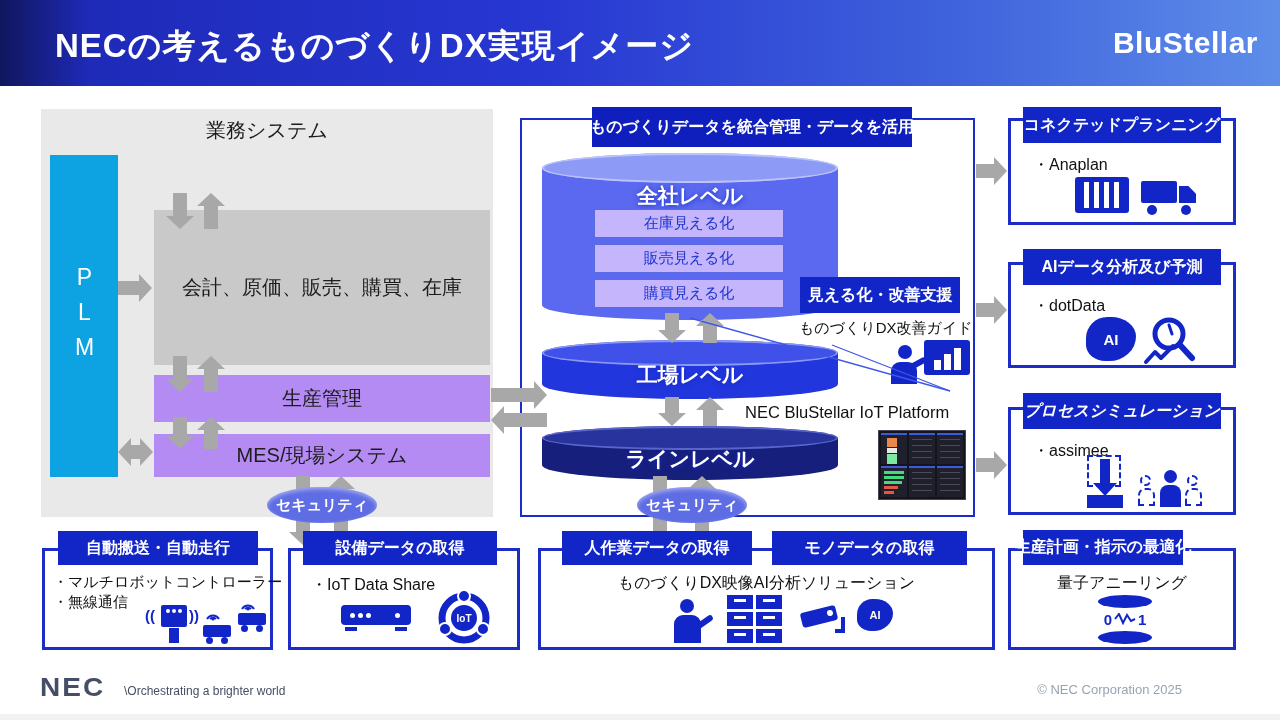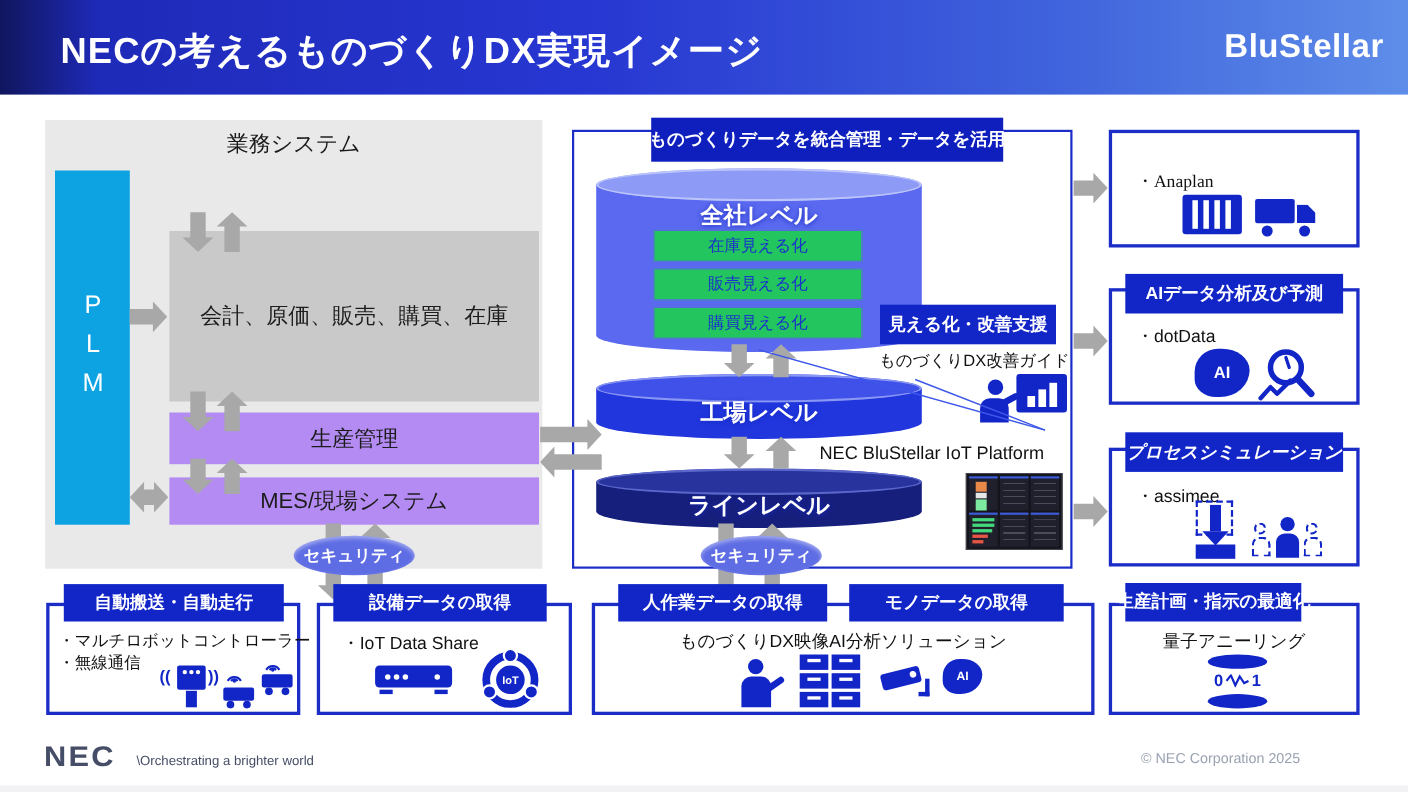--- a/index.html
+++ b/index.html
@@ -20,21 +20,21 @@
   .purple-box{position:absolute;left:113px;width:336px;background:#b48bf2;display:flex;align-items:center;justify-content:center;font-size:20px;color:#1c1c1c;white-space:nowrap;}
   
   .mid-panel{position:absolute;left:520px;top:118px;width:455px;height:399px;background:#fff;border:2px solid #1b2cc7;box-sizing:border-box;}
   .banner{position:absolute;left:592px;top:107px;width:320px;height:40px;background:#0f1fbe;color:#fff;
     display:flex;align-items:center;justify-content:center;font-size:16px;font-weight:bold;white-space:nowrap;z-index:45;}
   .cyl{position:absolute;}
   .cyl-body{position:absolute;left:0;right:0;bottom:0;border-radius:0 0 50% 50% / 0 0 15px 15px;}
   .cyl-cap{position:absolute;left:0;right:0;top:0;border-radius:50%;}
   .cyl-label{position:absolute;left:0;width:100%;text-align:center;color:#fff;font-weight:bold;font-size:21px;
     text-shadow:0 1px 5px rgba(20,40,190,.9);white-space:nowrap;}
-  .level-item{position:absolute;left:52px;width:190px;height:29px;background:#22c55e;border:1px solid #5a6ae0;
+  .level-item{position:absolute;left:52px;width:190px;height:29px;background:#c4b5fd;border:1px solid #5a6ae0;
     box-sizing:border-box;color:#1a33cc;font-size:15px;display:flex;align-items:center;justify-content:center;white-space:nowrap;}
   .badge-blue{position:absolute;background:#1226c8;color:#fff;font-weight:bold;display:flex;align-items:center;justify-content:center;white-space:nowrap;}
   .plain-text{position:absolute;color:#111;white-space:nowrap;}
   
   .security{position:absolute;width:110px;height:36px;background:#5f6de4;border-radius:50%;z-index:50;
     display:flex;align-items:center;justify-content:center;color:#fff;font-size:15px;font-weight:bold;
     box-shadow:inset 0 2px 4px rgba(255,255,255,.45);white-space:nowrap;}
   
   .sol-box{position:absolute;background:#fff;border:3px solid #1b2cc7;box-sizing:border-box;}
   .tab{position:absolute;background:#1226c8;color:#fff;font-weight:bold;font-size:16px;
@@ -142,35 +142,36 @@
     </div>
     <div class="dtile">
         <div class="dlines"></div>
       </div>
     <div class="dtile">
         <div class="dlines"></div>
       </div>
   </div>
 
   <div class="sol-box" style="left:1008px;top:118px;width:228px;height:107px;">
-    <div class="product" style="left:22px;top:34px;font-family:Liberation Serif, serif;">・Anaplan</div>
+    <div class="product" style="left:22px;top:34px;">・Anaplan</div>
     <div class="ic" style="left:64px;top:56px;width:56px;height:40px;">
       <div class="abs blue" style="left:0;top:0;width:54px;height:36px;border-radius:3px;"></div>
       <div class="abs" style="left:9px;top:5px;width:5px;height:26px;background:#fff;"></div>
       <div class="abs" style="left:19px;top:5px;width:5px;height:26px;background:#fff;"></div>
       <div class="abs" style="left:29px;top:5px;width:5px;height:26px;background:#fff;"></div>
       <div class="abs" style="left:39px;top:5px;width:5px;height:26px;background:#fff;"></div>
     </div>
     <div class="ic" style="left:130px;top:58px;width:60px;height:40px;">
       <div class="abs blue" style="left:0;top:2px;width:36px;height:22px;border-radius:2px;"></div>
       <div class="abs blue" style="left:38px;top:7px;width:17px;height:17px;clip-path:polygon(0 0,55% 0,100% 45%,100% 100%,0 100%);"></div>
       <div class="abs blue" style="left:6px;top:26px;width:10px;height:10px;border-radius:50%;"></div>
       <div class="abs blue" style="left:40px;top:26px;width:10px;height:10px;border-radius:50%;"></div>
     </div>
   </div>
+  <div class="tab" style="left:1023px;top:107px;width:198px;height:36px;">コネクテッドプランニング</div>
 
   <div class="sol-box" style="left:1008px;top:262px;width:228px;height:106px;">
     <div class="product" style="left:22px;top:31px;">・dotData</div>
     <div class="ic blob" style="left:75px;top:52px;width:50px;height:44px;font-size:15px;">
       <span>AI</span>
     </div>
     <div class="ic" style="left:132px;top:50px;">
       <svg width="58" height="52" viewBox="0 0 58 52">
         <circle cx="26" cy="19" r="14" fill="none" stroke="#1226c8" stroke-width="5"></circle>
         <line x1="26" y1="10" x2="29" y2="19" stroke="#1226c8" stroke-width="3" stroke-linecap="round"></line>

